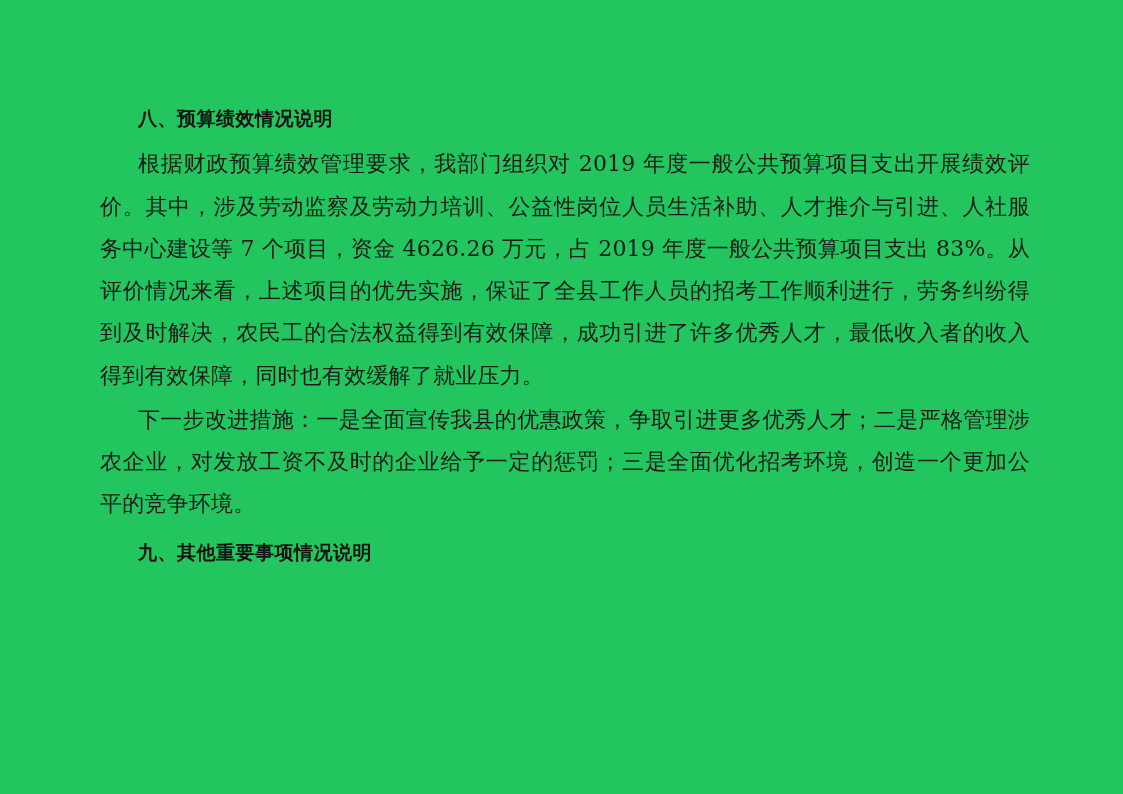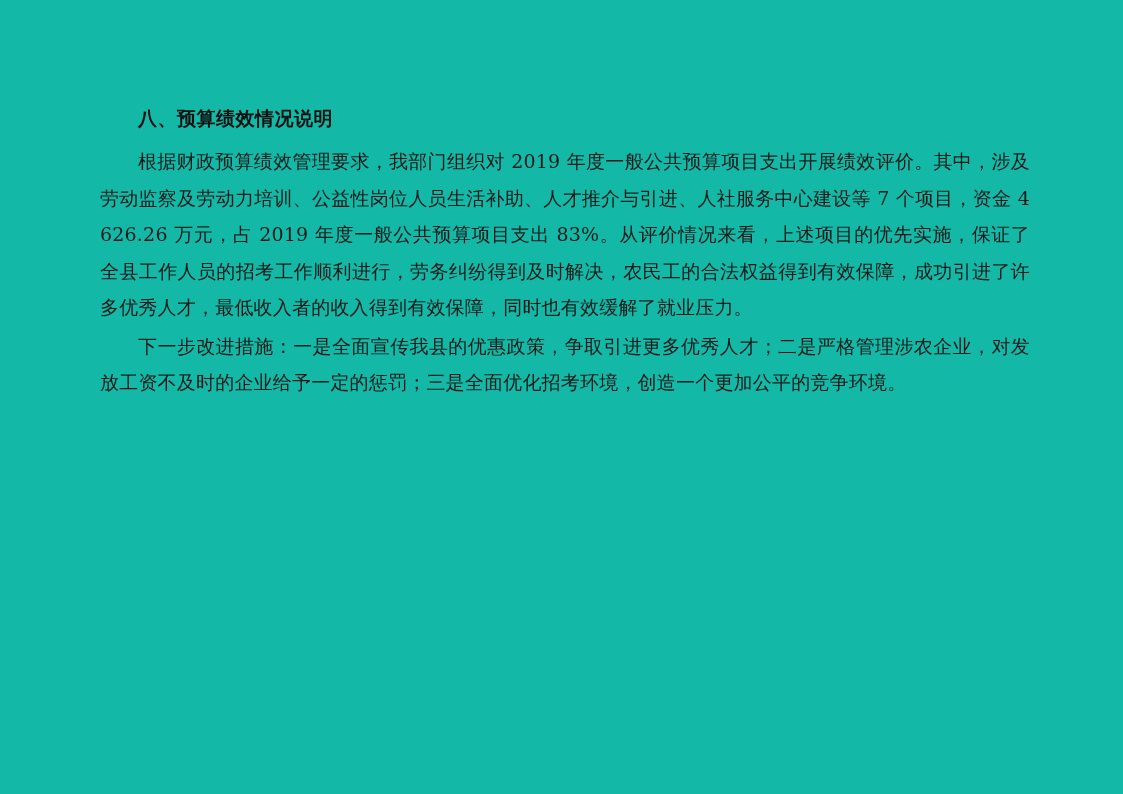--- a/index.html
+++ b/index.html
@@ -4,21 +4,21 @@
 <style>
   html, body {
     margin: 0;
     padding: 0;
     background: #ffffff;
   }
   .page {
     position: relative;
     width: 1123px;
     height: 794px;
-    background: #14b8a6;
+    background: #22c55e;
     overflow: hidden;
     box-sizing: border-box;
   }
   .content {
     position: absolute;
     left: 100px;
     top: 104px;
     width: 930px;
   }
   .heading {
@@ -30,21 +30,21 @@
     line-height: 1.55;
     margin: 0 0 10px 0;
     letter-spacing: 0.5px;
   }
   .heading.second {
     margin-top: 12px;
     margin-bottom: 0;
   }
   p.para {
     font-family: "DejaVu Serif", "Liberation Serif", serif;
-    font-size: 19px;
+    font-size: 22px;
     color: #1a1a1a;
     line-height: 1.92;
     margin: 0 0 2px 0;
     text-indent: 38px;
     text-align: justify;
     text-justify: inter-ideograph;
     letter-spacing: 0.2px;
     word-break: break-all;
   }
   p.para:last-of-type {
@@ -57,15 +57,16 @@
 <div class="page">
   <div class="content">
 
     <h2 class="heading">八、预算绩效情况说明</h2>
 
     <p class="para">根据财政预算绩效管理要求，我部门组织对 2019 年度一般公共预算项目支出开展绩效评价。其中，涉及劳动监察及劳动力培训、公益性岗位人员生活补助、人才推介与引进、人社服务中心建设等 7 个项目，资金 4626.26 万元，占 2019 年度一般公共预算项目支出 83%。从评价情况来看，上述项目的优先实施，保证了全县工作人员的招考工作顺利进行，劳务纠纷得到及时解决，农民工的合法权益得到有效保障，成功引进了许多优秀人才，最低收入者的收入得到有效保障，同时也有效缓解了就业压力。</p>
 
 
     <p class="para">下一步改进措施：一是全面宣传我县的优惠政策，争取引进更多优秀人才；二是严格管理涉农企业，对发放工资不及时的企业给予一定的惩罚；三是全面优化招考环境，创造一个更加公平的竞争环境。</p>
 
+    <h2 class="heading second">九、其他重要事项情况说明</h2>
 
   </div>
 </div>
 
 </body></html>

